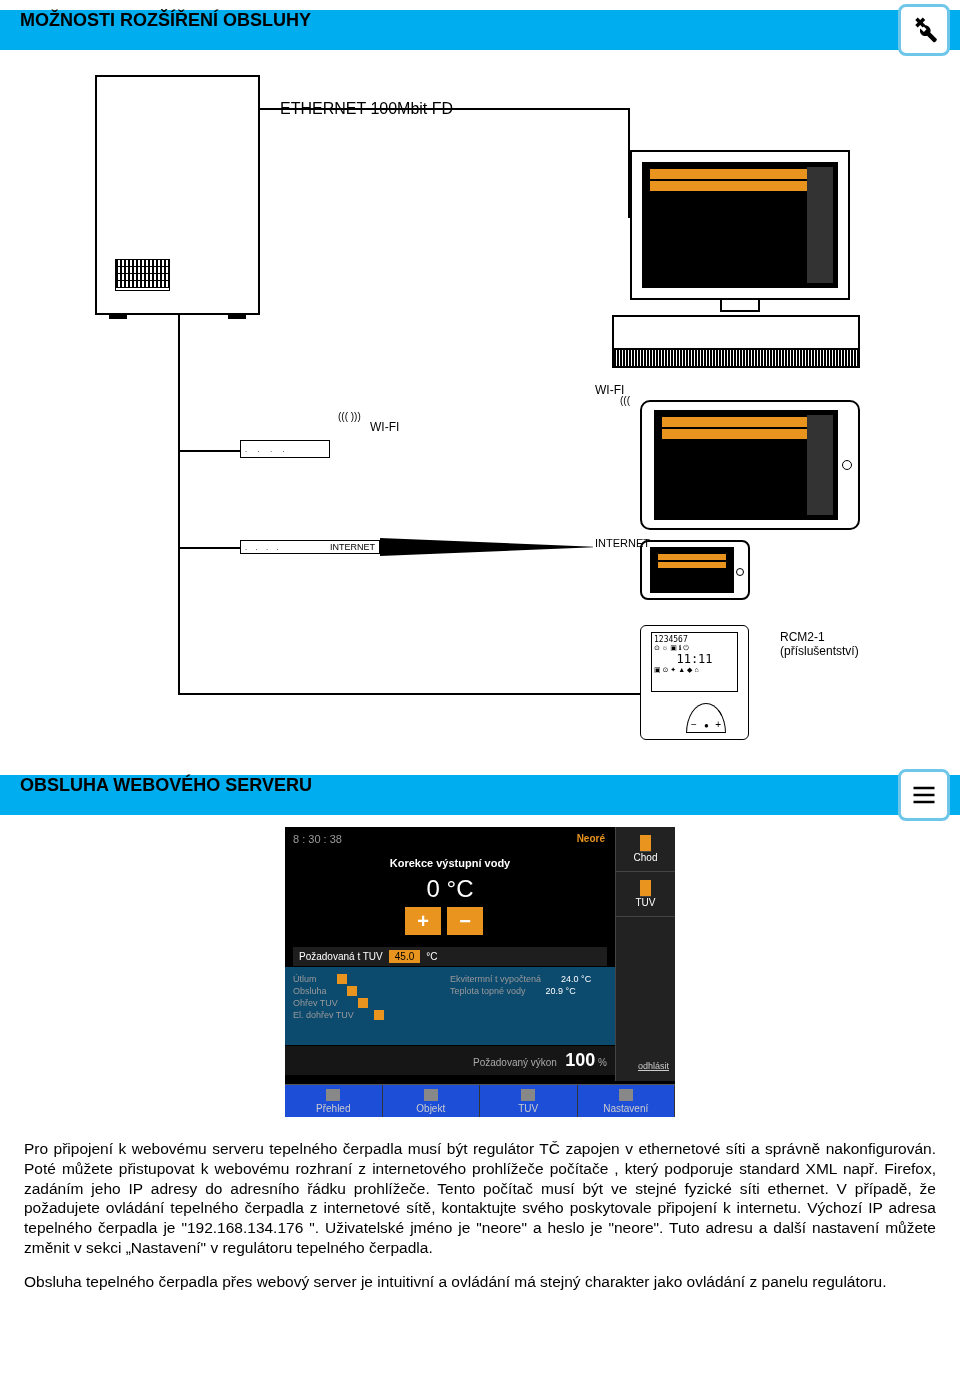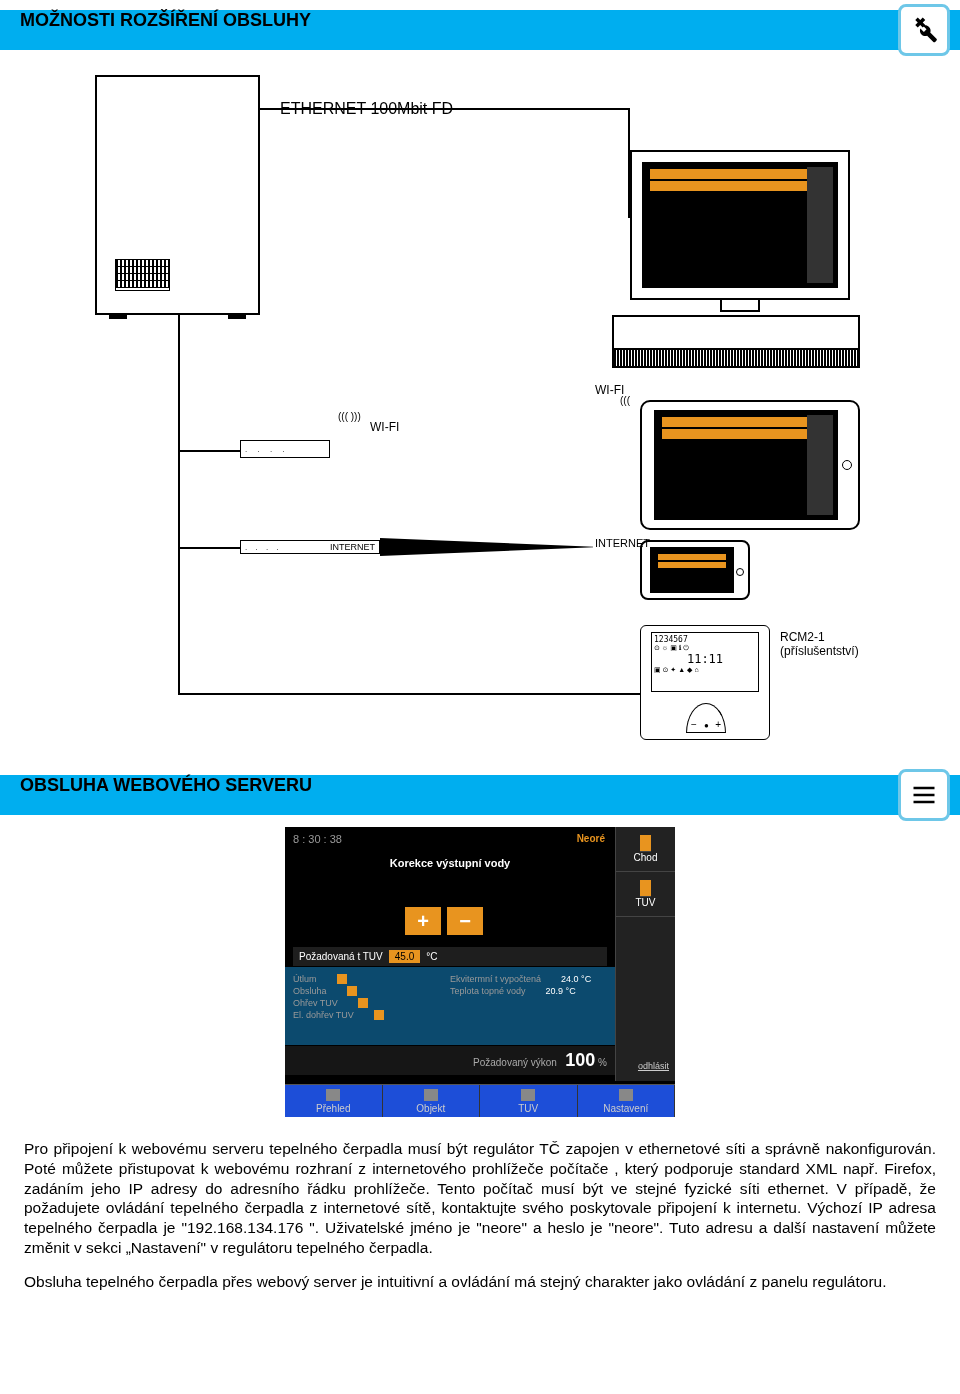--- a/index.html
+++ b/index.html
@@ -120,21 +120,21 @@
   .phone {
     position:absolute; left:640px; top:490px;
     width:110px; height:60px; border:2px solid #000; border-radius:8px;
   }
   .phone-screen { position:absolute; inset:5px 14px 5px 8px; border:1px solid #000; background:#000;}
   .phone-btn { position:absolute; right:4px; top:26px; width:8px;height:8px;border:1px solid #000;border-radius:50%;}
 
   
   .rcm {
     position:absolute; left:640px; top:575px;
-    width:130px; height:115px; border:1px solid #000; border-radius:6px; background:#fff;
+    width:109px; height:115px; border:1px solid #000; border-radius:6px; background:#fff;
   }
   .rcm-lcd { position:absolute; top:6px; left:10px; right:10px; height:60px; border:1px solid #000; font-size:8px; padding:2px;}
   .rcm-dial { position:absolute; bottom:6px; left:45px; width:40px;height:30px; border:1px solid #000; border-radius:50% 50% 0 0 / 100% 100% 0 0;}
   .rcm-label { position:absolute; left:780px; top:580px; font-size:12px; line-height:1.2;}
 
   
   .cable { position:absolute; background:#000; }
   .c1 { left:220px; top:58px; width:410px; height:2px;}
   .c2 { left:628px; top:58px; width:2px; height:110px;}
   .c3 { left:178px; top:265px; width:2px; height:380px;}
@@ -296,20 +296,21 @@
 </div>
 
 <div class="web-screenshot">
   <div class="ws-time">8 : 30 : 38</div>
   <div class="ws-logo">Neoré</div>
   <div class="ws-side">
     <div><div class="mark"></div><span>Chod</span></div>
     <div><div class="mark"></div><span>TUV</span></div>
   </div>
   <div class="ws-title">Korekce výstupní vody</div>
+  <div class="ws-big0">0 °C</div>
   <div class="ws-btns">
     <span>+</span>
     <span>−</span>
   </div>
   <div class="ws-row-req">
     <span>Požadovaná t TUV</span>
     <span class="val">45.0</span>
     <span>°C</span>
   </div>
   <div class="ws-stats">

